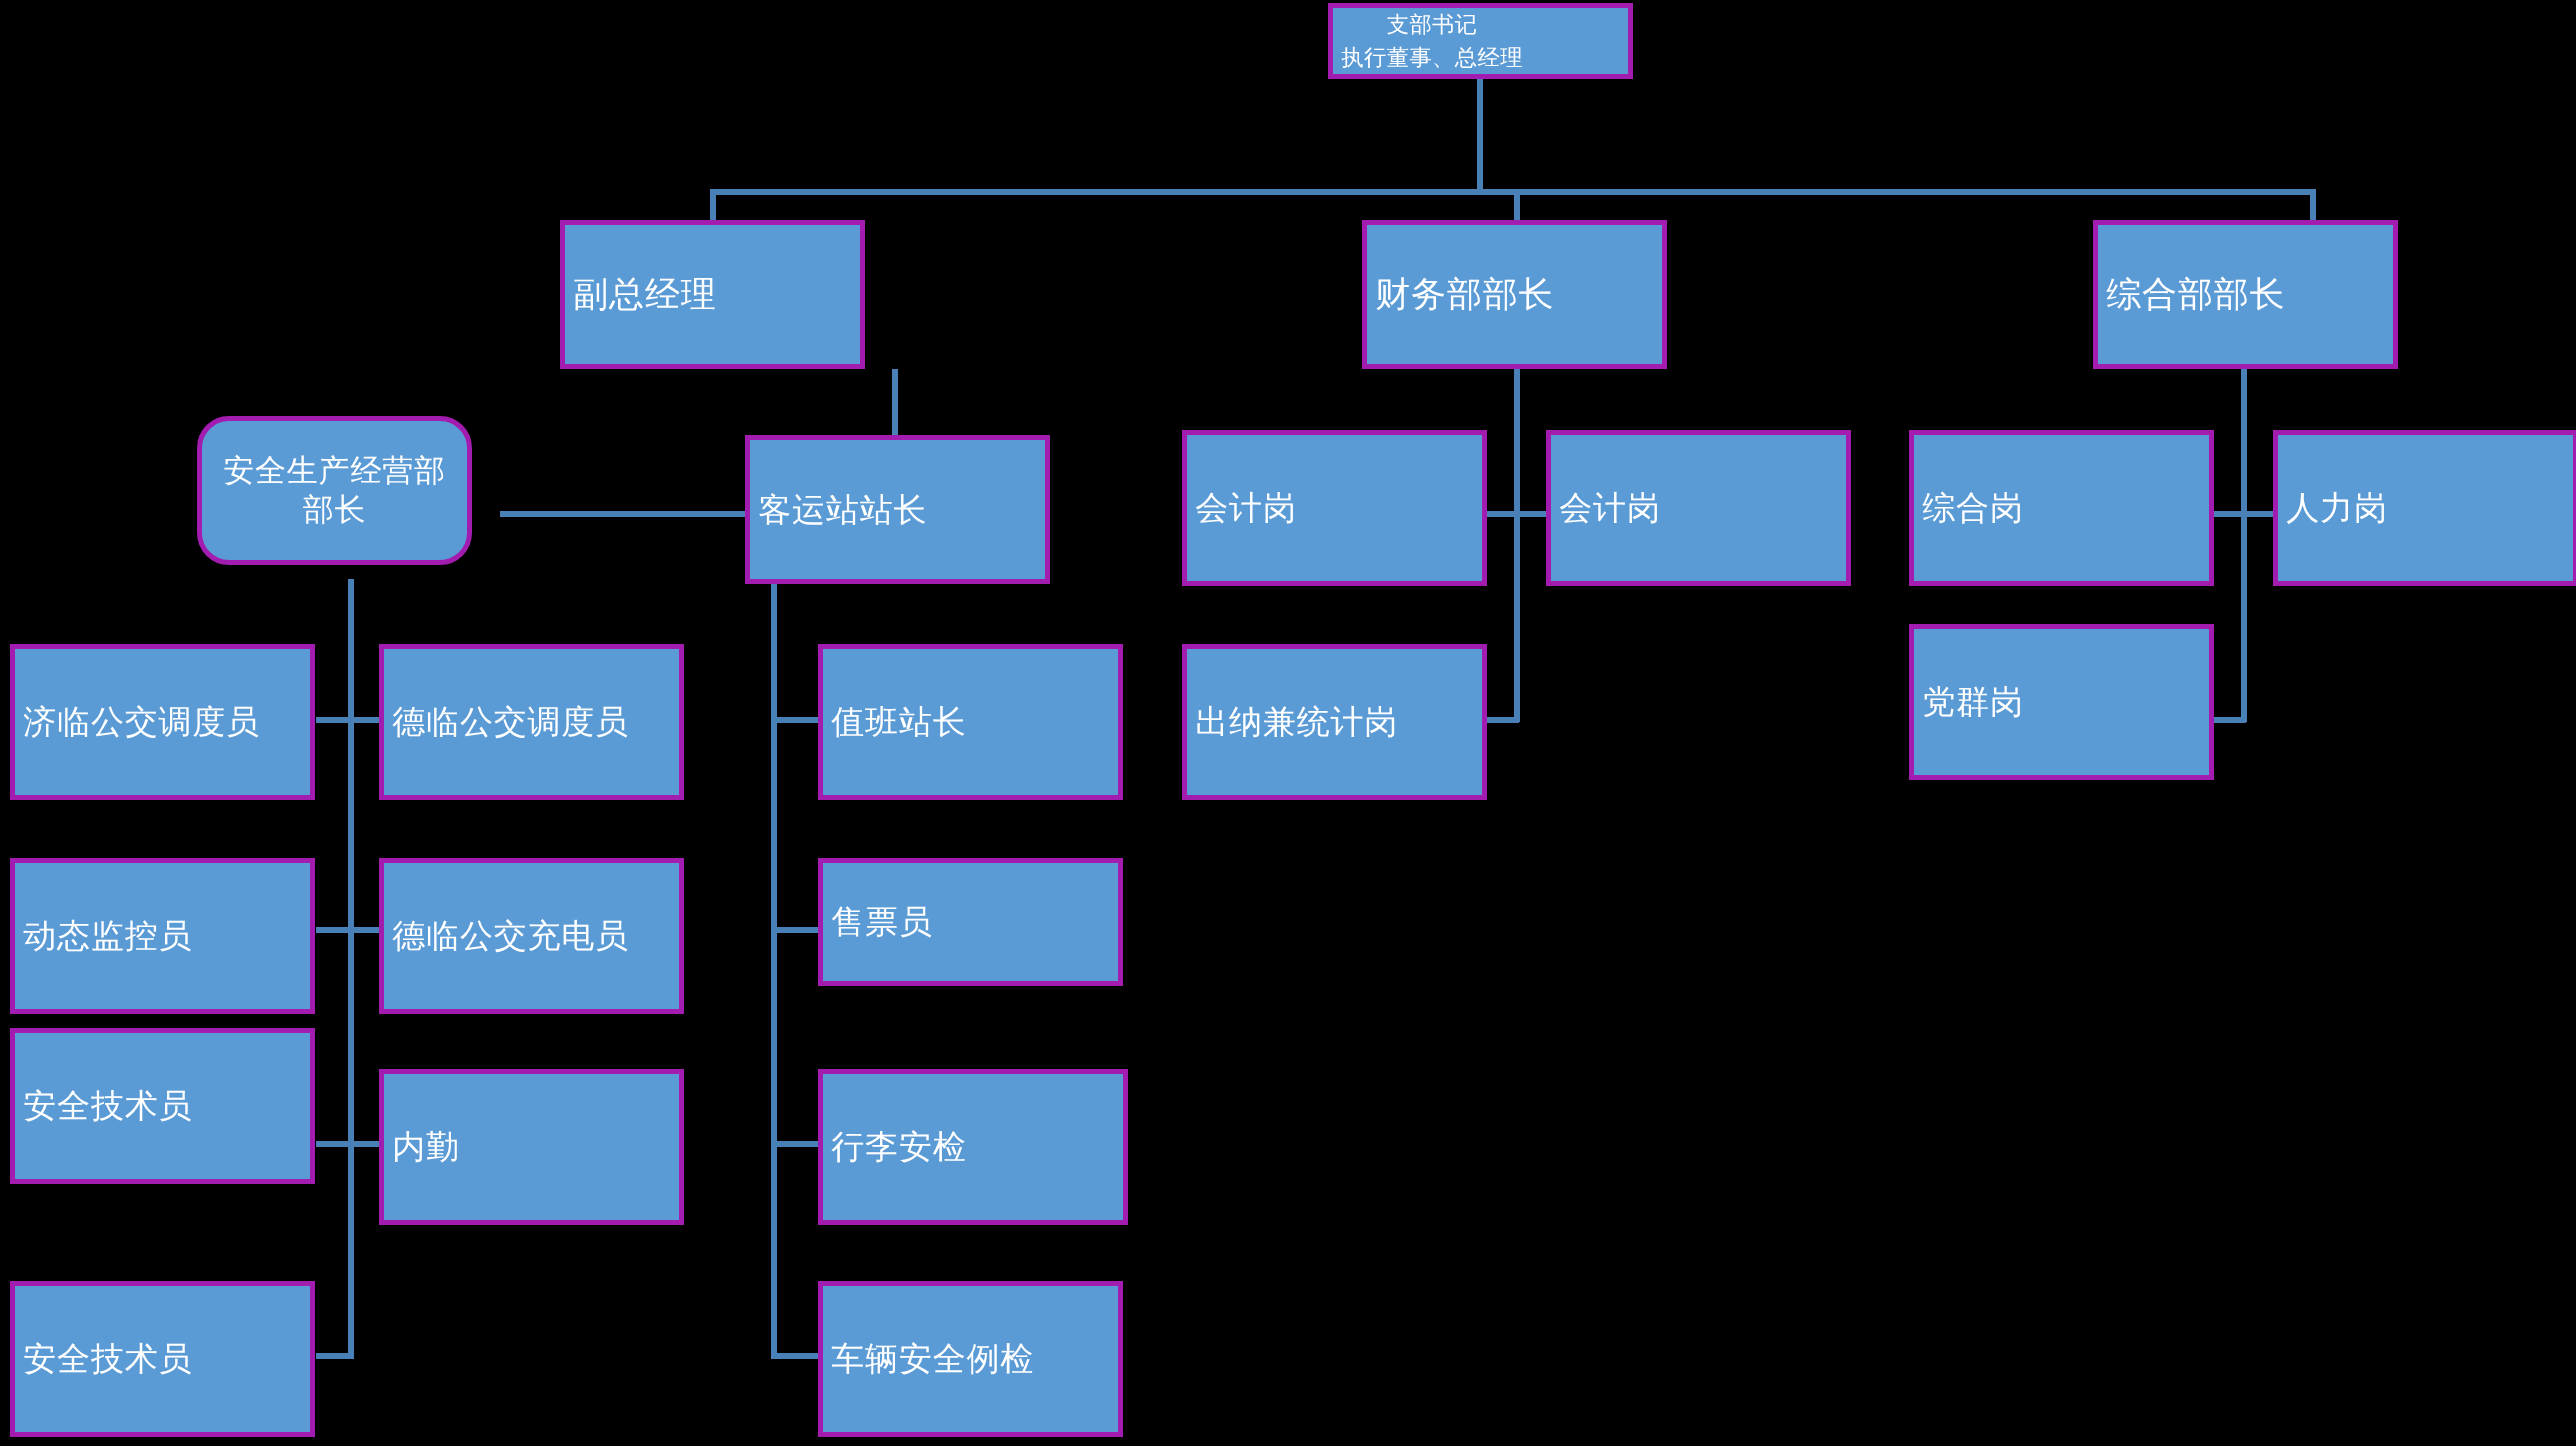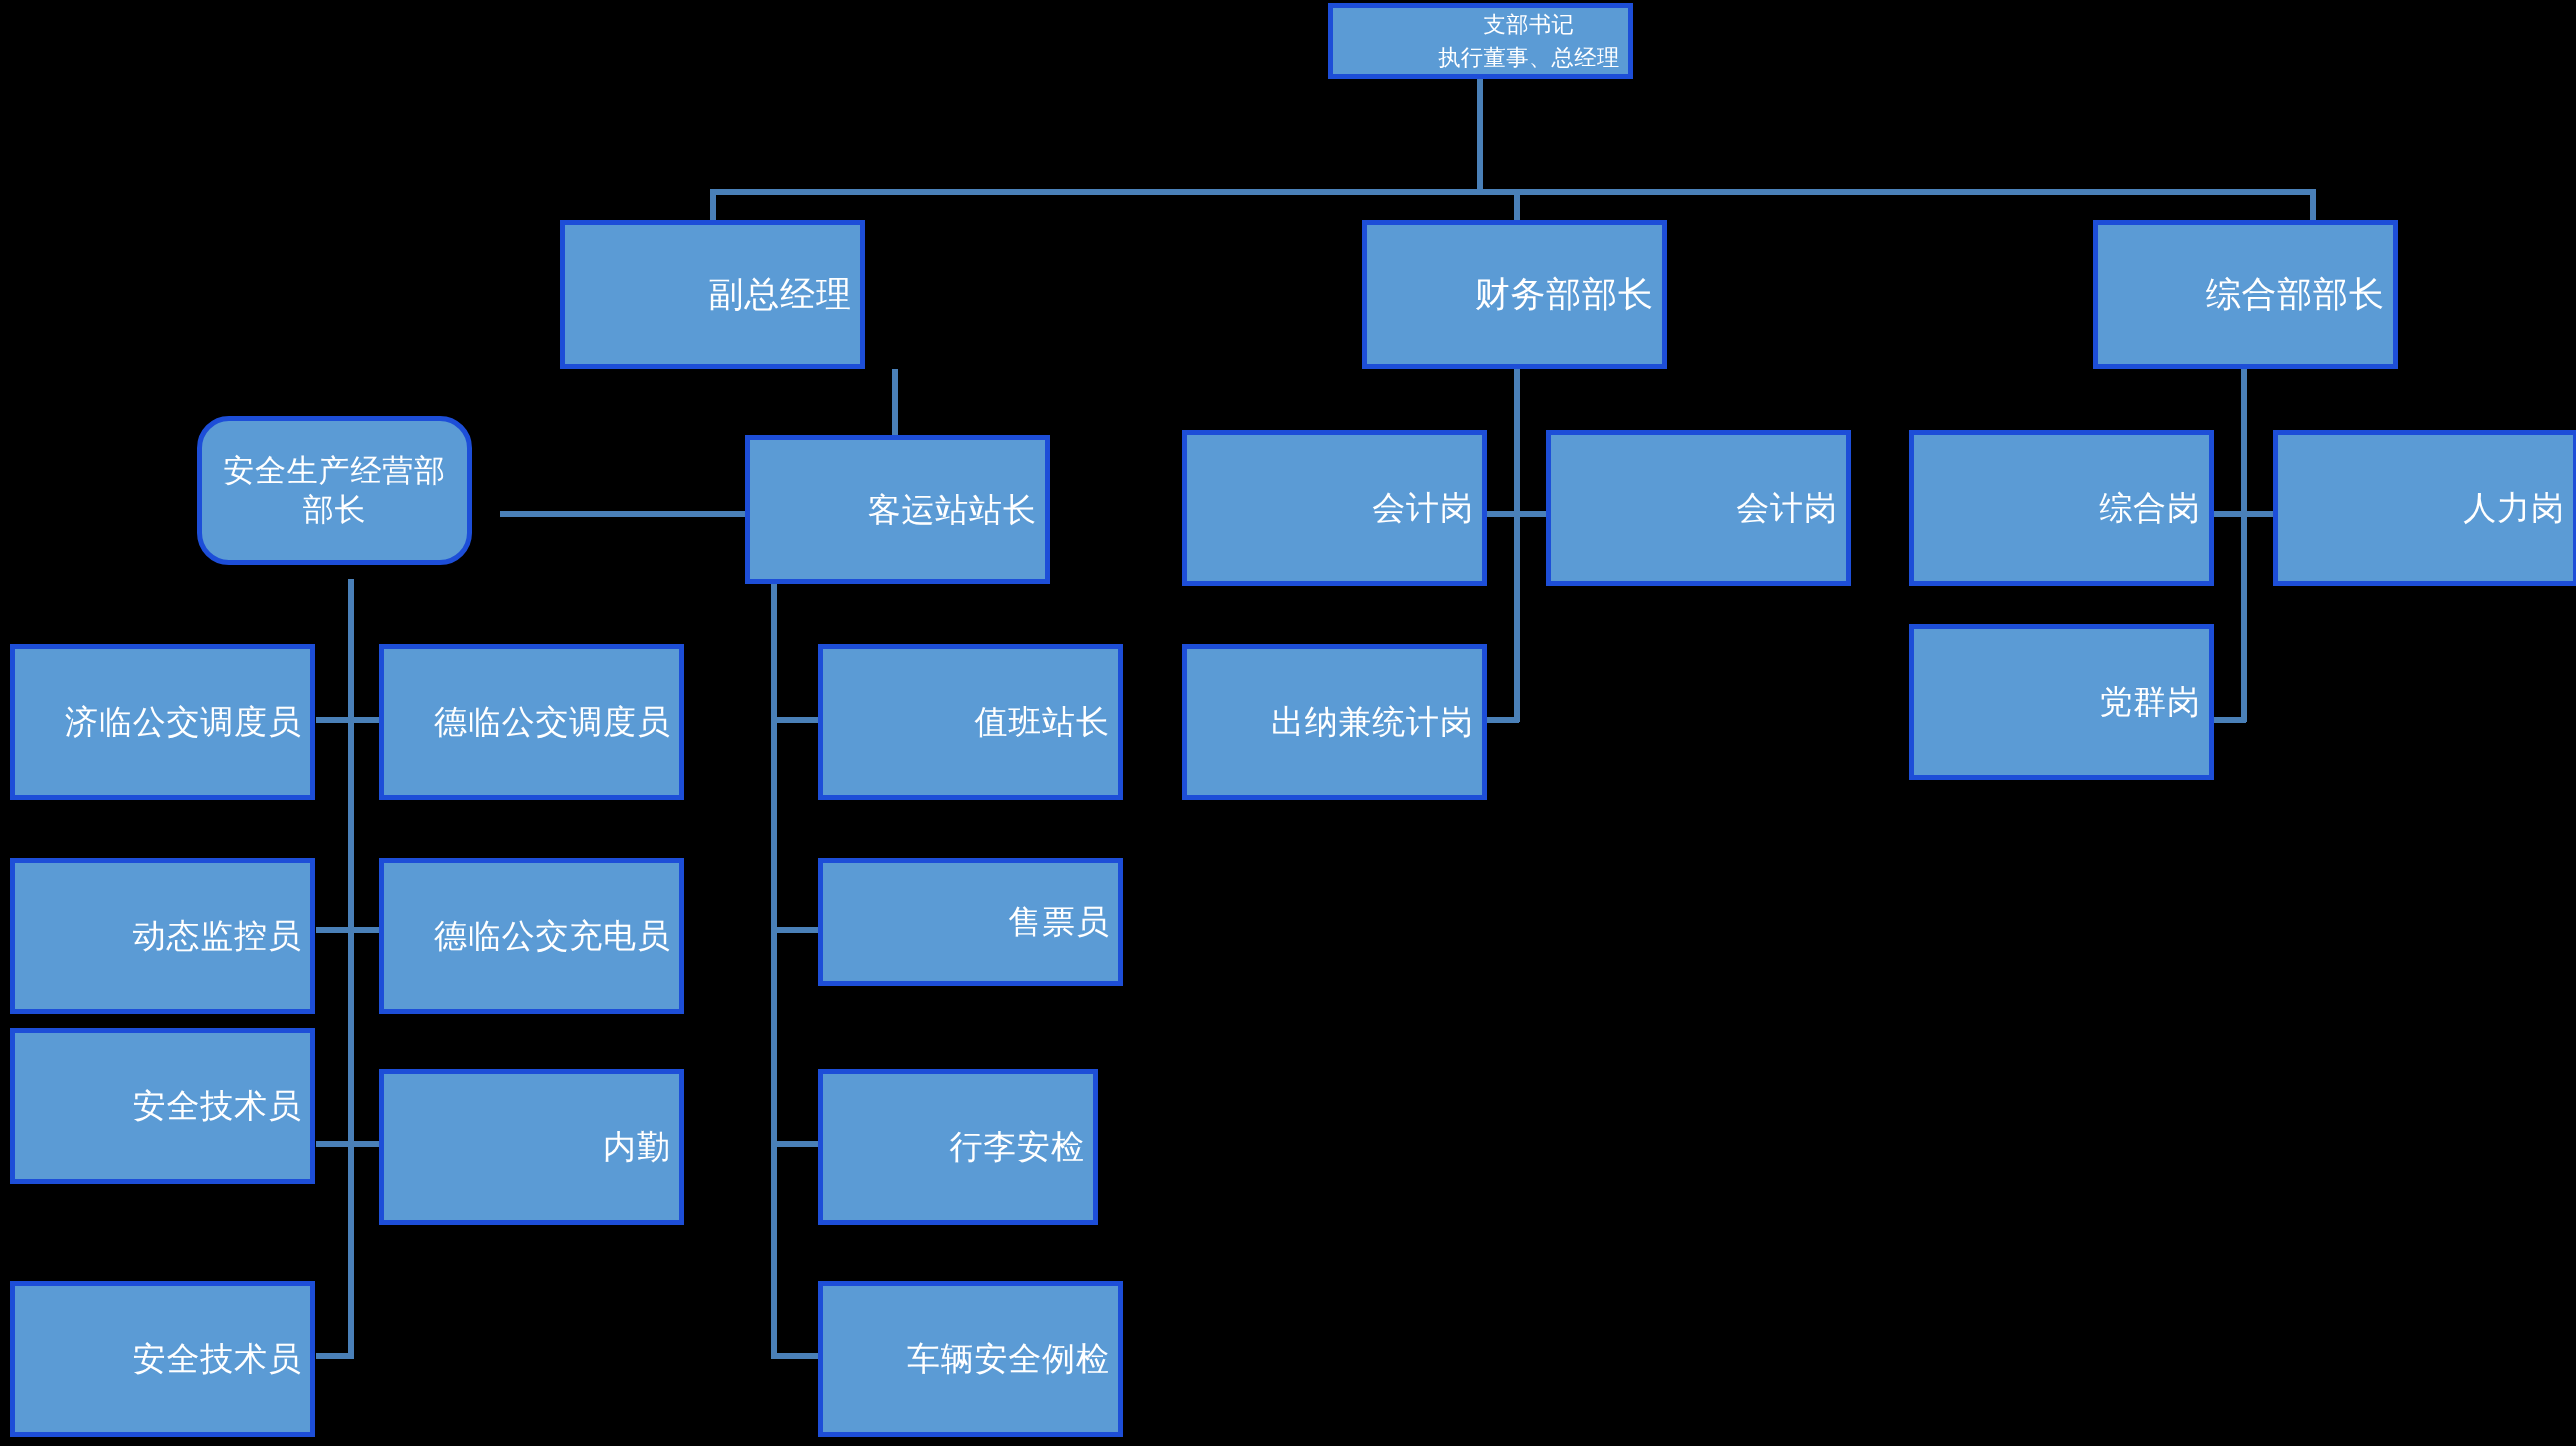--- a/index.html
+++ b/index.html
@@ -19,25 +19,25 @@
   .connector {
     position: absolute;
     background: #4a80b8;
     z-index: 1;
   }
   
   .node {
     position: absolute;
     box-sizing: border-box;
     background: #5b9bd5;
-    border: 5px solid #1d4ed8;
+    border: 5px solid #a21caf;
     z-index: 2;
     display: flex;
     align-items: center;
-    justify-content: flex-end;
+    justify-content: flex-start;
     text-align: center;
   }
   .node .label {
     color: #ffffff;
     font-size: 33px;
     line-height: 1.32;
     font-weight: 400;
     letter-spacing: 0.8px;
     padding: 0 8.3px;
     white-space: pre-line;
@@ -182,21 +182,21 @@
   </div>
 
   <div class="node" style="left:818px; top:644px; width:305px; height:156px;">
     <span class="label">值班站长</span>
   </div>
 
   <div class="node" style="left:818px; top:858px; width:305px; height:128px;">
     <span class="label">售票员</span>
   </div>
 
-  <div class="node" style="left:818px; top:1069px; width:280px; height:156px;">
+  <div class="node" style="left:818px; top:1069px; width:310px; height:156px;">
     <span class="label">行李安检</span>
   </div>
 
   <div class="node" style="left:818px; top:1281px; width:305px; height:156px;">
     <span class="label">车辆安全例检</span>
   </div>
 
 </div>
 
 

